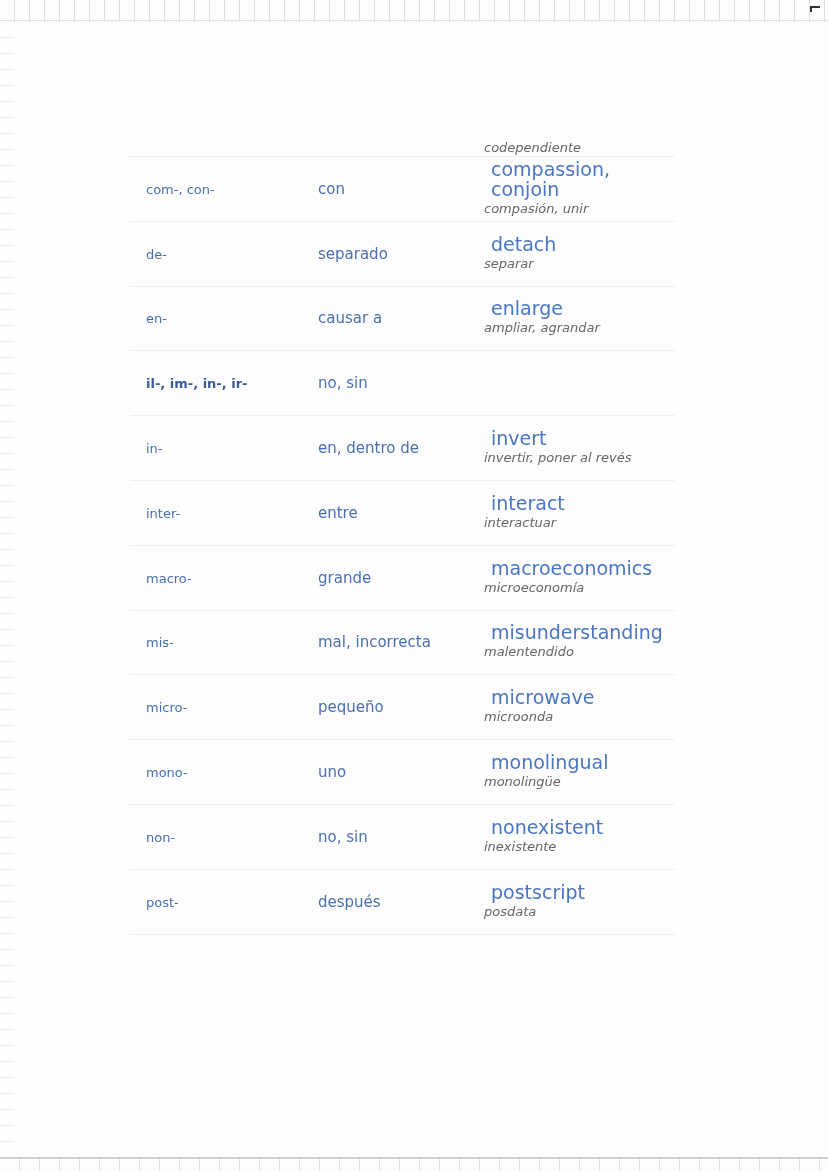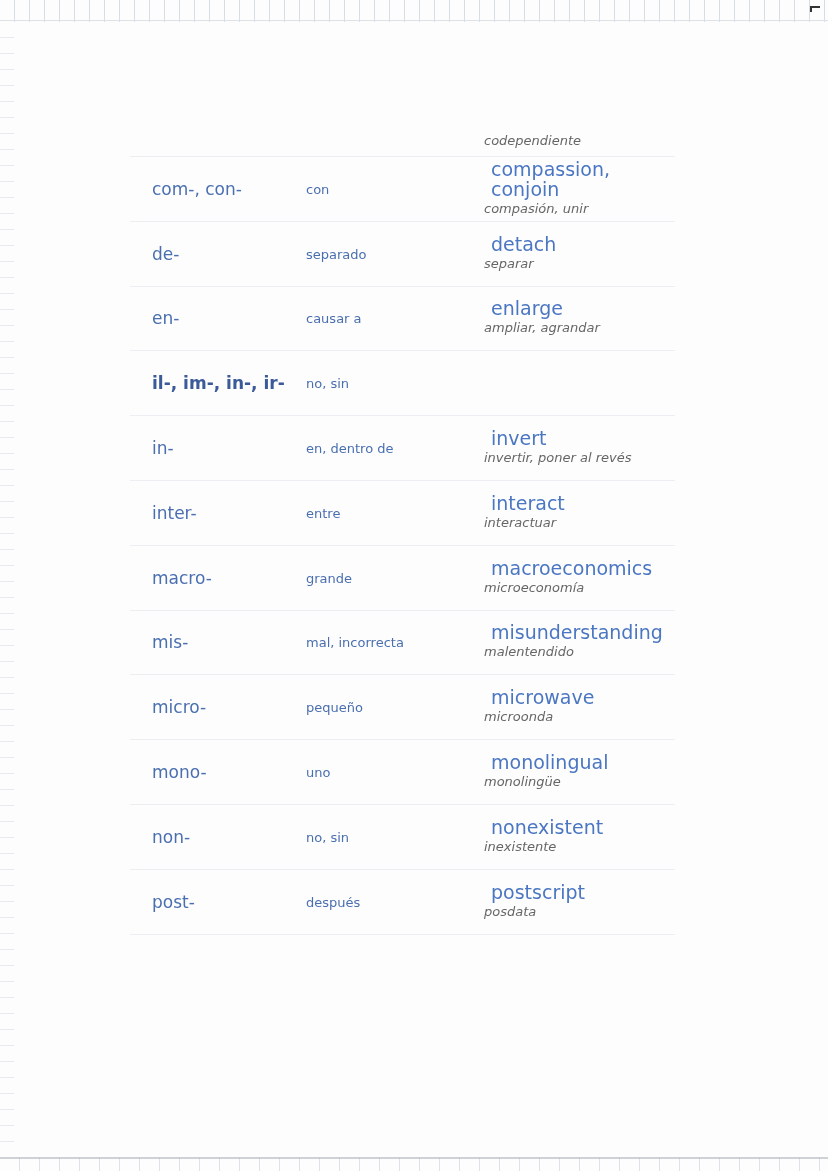--- a/index.html
+++ b/index.html
@@ -33,38 +33,38 @@
   .corner-mark {
     position: absolute; right: 8px; top: 6px; width: 8px; height: 4px;
     border-top: 2px solid #333; border-left: 2px solid #333;
   }
   .table { position: absolute; left: 130px; top: 118px; width: 545px; }
   .row {
     position: relative; height: 63.8px; border-bottom: 1px solid #eceef1;
   }
   .row.first { height: 38px; border-bottom: 1px solid #eceef1; }
   .prefix {
-    position: absolute; left: 22px; top: 50%; transform: translateY(-50%);
-    font-size: 17px; color: #4a6fb0;
+    position: absolute; left: 16px; top: 50%; transform: translateY(-50%);
+    font-size: 13px; color: #4a6fb0;
   }
   .prefix.bold { font-weight: bold; color: #3a5a98; }
   .meaning {
-    position: absolute; left: 176px; top: 50%; transform: translateY(-50%);
-    font-size: 13px; color: #4a6fb0;
+    position: absolute; left: 188px; top: 50%; transform: translateY(-50%);
+    font-size: 15px; color: #4a6fb0;
   }
   .example {
     position: absolute; left: 354px; top: 50%; transform: translateY(-50%);
   }
   .example .en {
     display: block; font-size: 19px; color: #4a76c2; padding-left: 7px; line-height: 20px;
   }
   .example .es {
     display: block; font-size: 13px; color: #666; font-style: italic; line-height: 20px;
   }
-  .row.first .example { top: 23px; }
+  .row.first .example { top: 30px; }
 </style>
 </head>
 <body>
 
 <div class="ruler-top"></div>
 <div class="corner-mark"></div>
 <div class="ruler-left"></div>
 
 <div class="table">
   <div class="row first">

